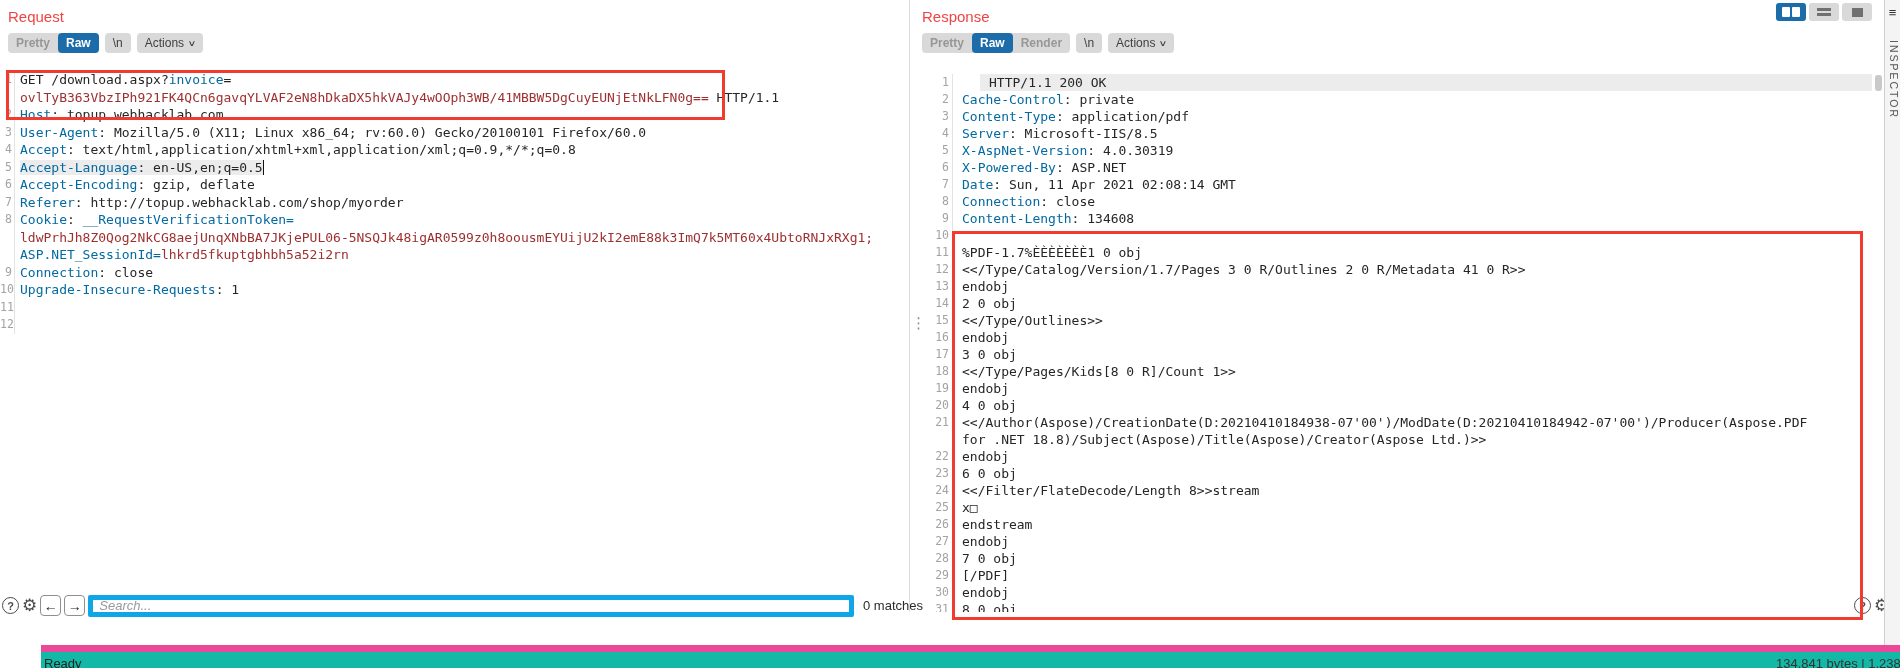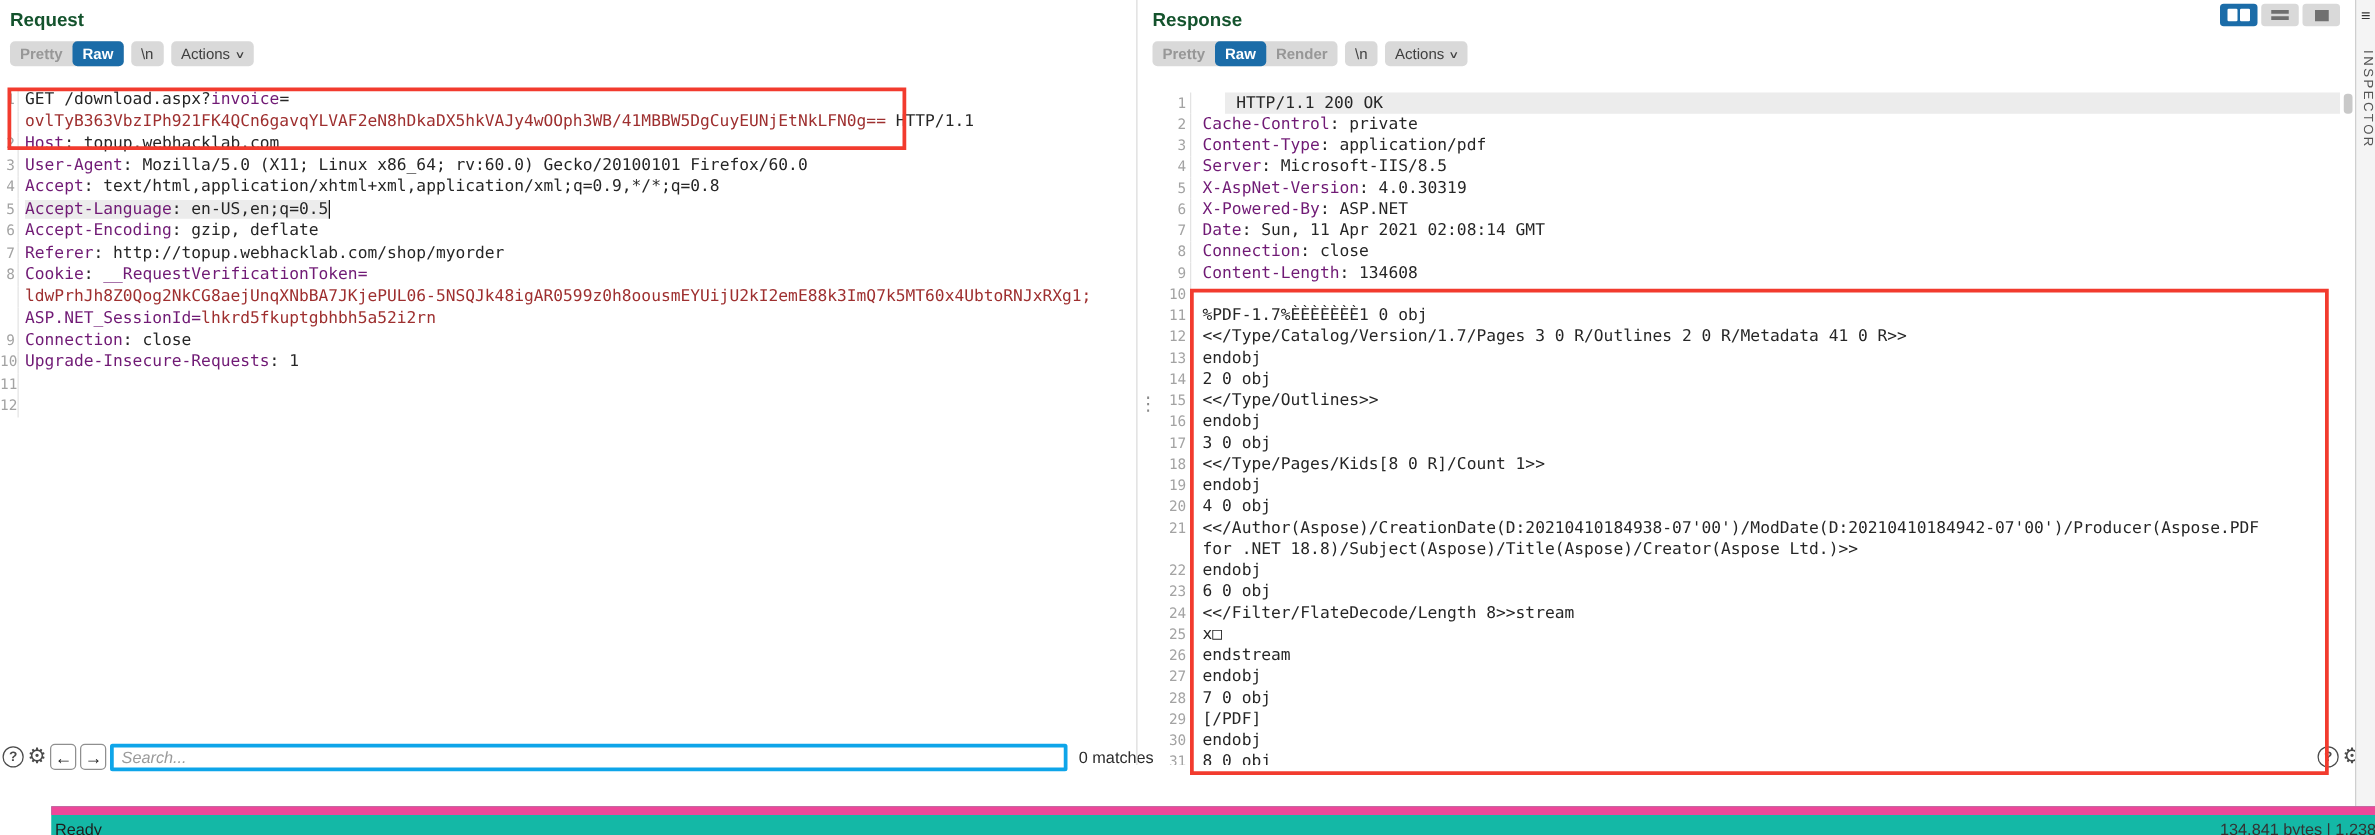--- a/index.html
+++ b/index.html
@@ -7,21 +7,21 @@
   .app { position:relative; width:1900px; height:668px; background:#ffffff;
          font-family:"Liberation Sans", sans-serif; overflow:hidden; }
 
   
   .pane-req { position:absolute; left:0; top:0; width:925px; height:645px; }
   .pane-res { position:absolute; left:918px; top:0; width:966px; height:645px; }
   .vdivider { position:absolute; left:909px; top:0; width:1px; height:612px; background:#dcdcdc; }
   .splitter-dots { position:absolute; left:911px; top:314px; width:12px; text-align:center;
                    color:#8a8a8a; font-size:15px; cursor:row-resize; }
 
-  .pane-title { position:absolute; top:8px; font-size:15px; font-weight:bold; color:#14532d; }
+  .pane-title { position:absolute; top:8px; font-size:15px; font-weight:normal; color:#ef4444; }
   .pane-req .pane-title { left:8px; }
   .pane-res .pane-title { left:4px; }
 
   .tabs { position:absolute; top:33px; display:flex; align-items:center; gap:6px; }
   .pane-req .tabs { left:8px; }
   .pane-res .tabs { left:4px; }
   .tabgroup { display:flex; background:#d9d9d9; border-radius:4px; }
   .tab { padding:3px 8px; font-size:12px; color:#3f3f3f; cursor:pointer; }
   .tab.dim { color:#979797;font-weight:bold; }
   .tab.selected { background:#1b6ca8; color:#fff; border-radius:4px;font-weight:bold; }
@@ -36,21 +36,21 @@
   .erow { display:flex; }
   .pane-req .erow { line-height:17.5px; min-height:17.5px; }
   .pane-res .erow { line-height:17px; min-height:17px; }
   .lnum { color:#a3a3a3; text-align:right; font-family:"DejaVu Sans Mono",monospace; font-size:11.5px;
           border-right:1px solid #e3e3e3; flex:none; }
   .pane-req .lnum { width:15px; padding-right:2px; }
   .pane-res .lnum { width:27px; padding-right:3px; }
   .lcontent { white-space:pre; font-family:"DejaVu Sans Mono",monospace; font-size:13px; color:#262626; flex:1; }
   .pane-req .lcontent { padding-left:5px; }
   .pane-res .lcontent { padding-left:9px; }
-  .seg-n { color:#701a75; }
+  .seg-n { color:#0369a1; }
   .seg-p { color:#262626; }
   .seg-r { color:#9e2f2f; }
   .hl-line .lcontent { background:#ececec;margin-left:27px; }
   .caretline { background:#ececec; border-right:1px solid #111;text-align:center; }
 
   
   .redbox { position:absolute; border:3px solid #f23b2e; z-index:6; pointer-events:none; }
   .redbox-req { left:6px; top:70px; width:719px; height:50px; }
   .redbox-res { left:952px; top:231px; width:911px; height:389px; }
 
@@ -59,21 +59,21 @@
   .searchbar-req { left:2px; width:921px; }
   .searchbar-res { left:936px; width:932px; }
   .icon-help { width:17px; height:17px; border:1.5px solid #4a4a4a; border-radius:50%; color:#4a4a4a;
                font-size:11px; font-weight:bold; display:flex; align-items:center; justify-content:center;
                flex:none; cursor:pointer; }
   .icon-gear { font-size:17px; color:#4a4a4a; line-height:1; flex:none; cursor:pointer;
                font-family:"DejaVu Sans",sans-serif; }
   .nav-btn { width:21px; height:21px; border:1px solid #8f8f8f; border-radius:4px; background:#fff;
              display:flex; align-items:center; justify-content:center; font-size:14px; color:#222;
              flex:none; cursor:pointer; }
-  .search-input { flex:1; height:22px; border:3px solid #0ea5e9; border-radius:2px; padding:0 6px;
+  .search-input { flex:1; height:22px; border:5px solid #0ea5e9; border-radius:2px; padding:0 6px;
                   font-family:"Liberation Sans",sans-serif; font-size:13px; color:#444; min-width:0; }
   .search-input::placeholder { color:#9a9a9a; font-style:italic; }
   .matches { font-size:13px; color:#2b2b2b; margin-left:6px; white-space:nowrap; flex:none; }
 
   
   .layout-toggle { position:absolute; top:3px; left:1776px; display:flex; gap:3px; z-index:4; }
   .lt { width:30px; height:18px; border-radius:3px; background:#d9d9d9; display:flex; align-items:center;
         justify-content:center; gap:2px; cursor:pointer; }
   .lt.sel { background:#1b6ca8; }
   .lt .col { width:8px; height:10px; background:#fff; border-radius:1px; }

